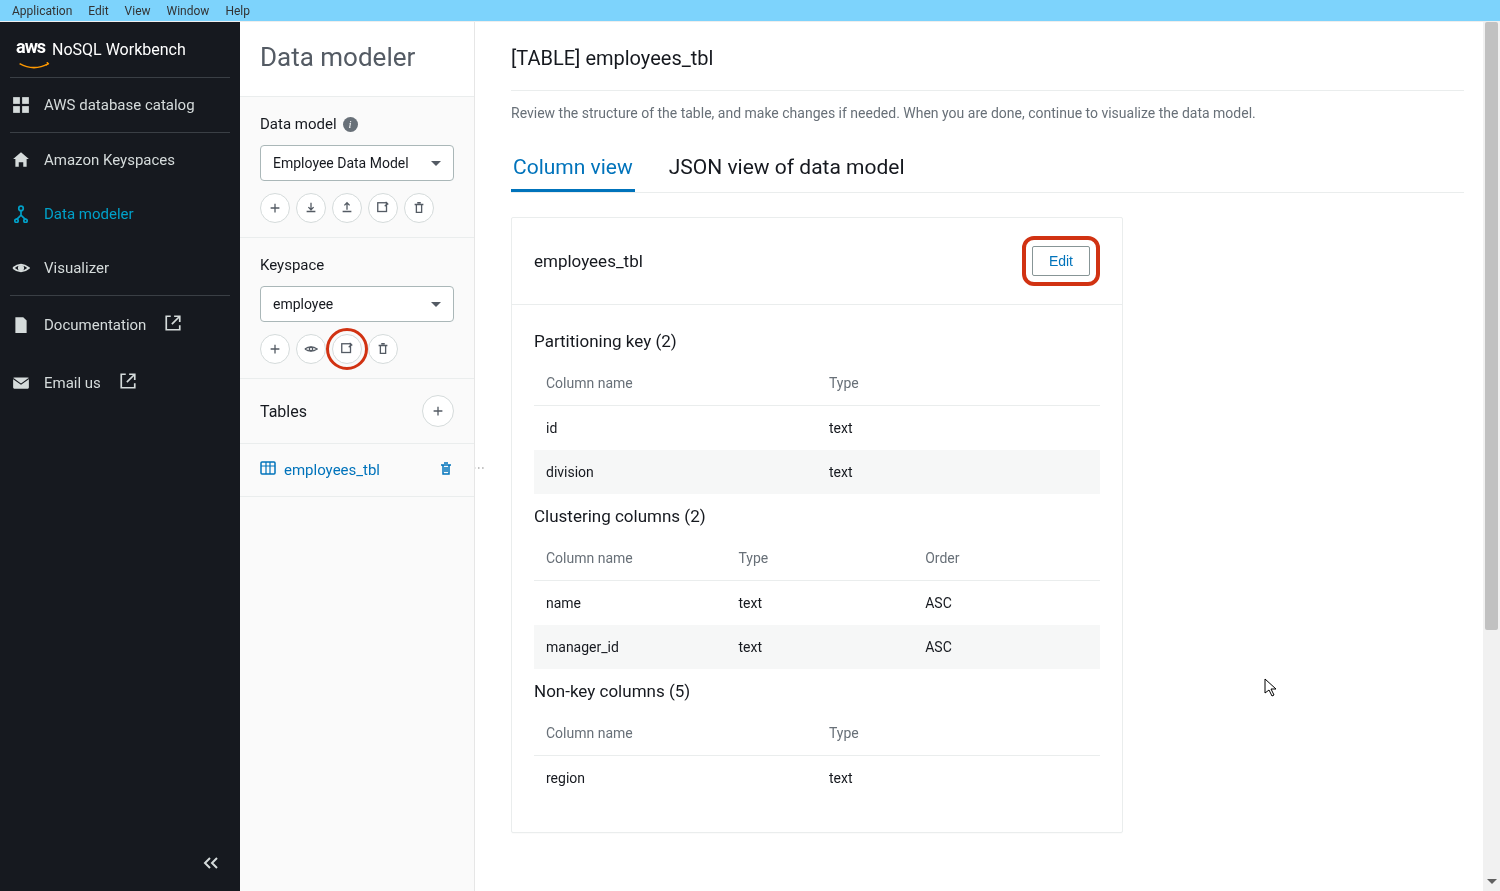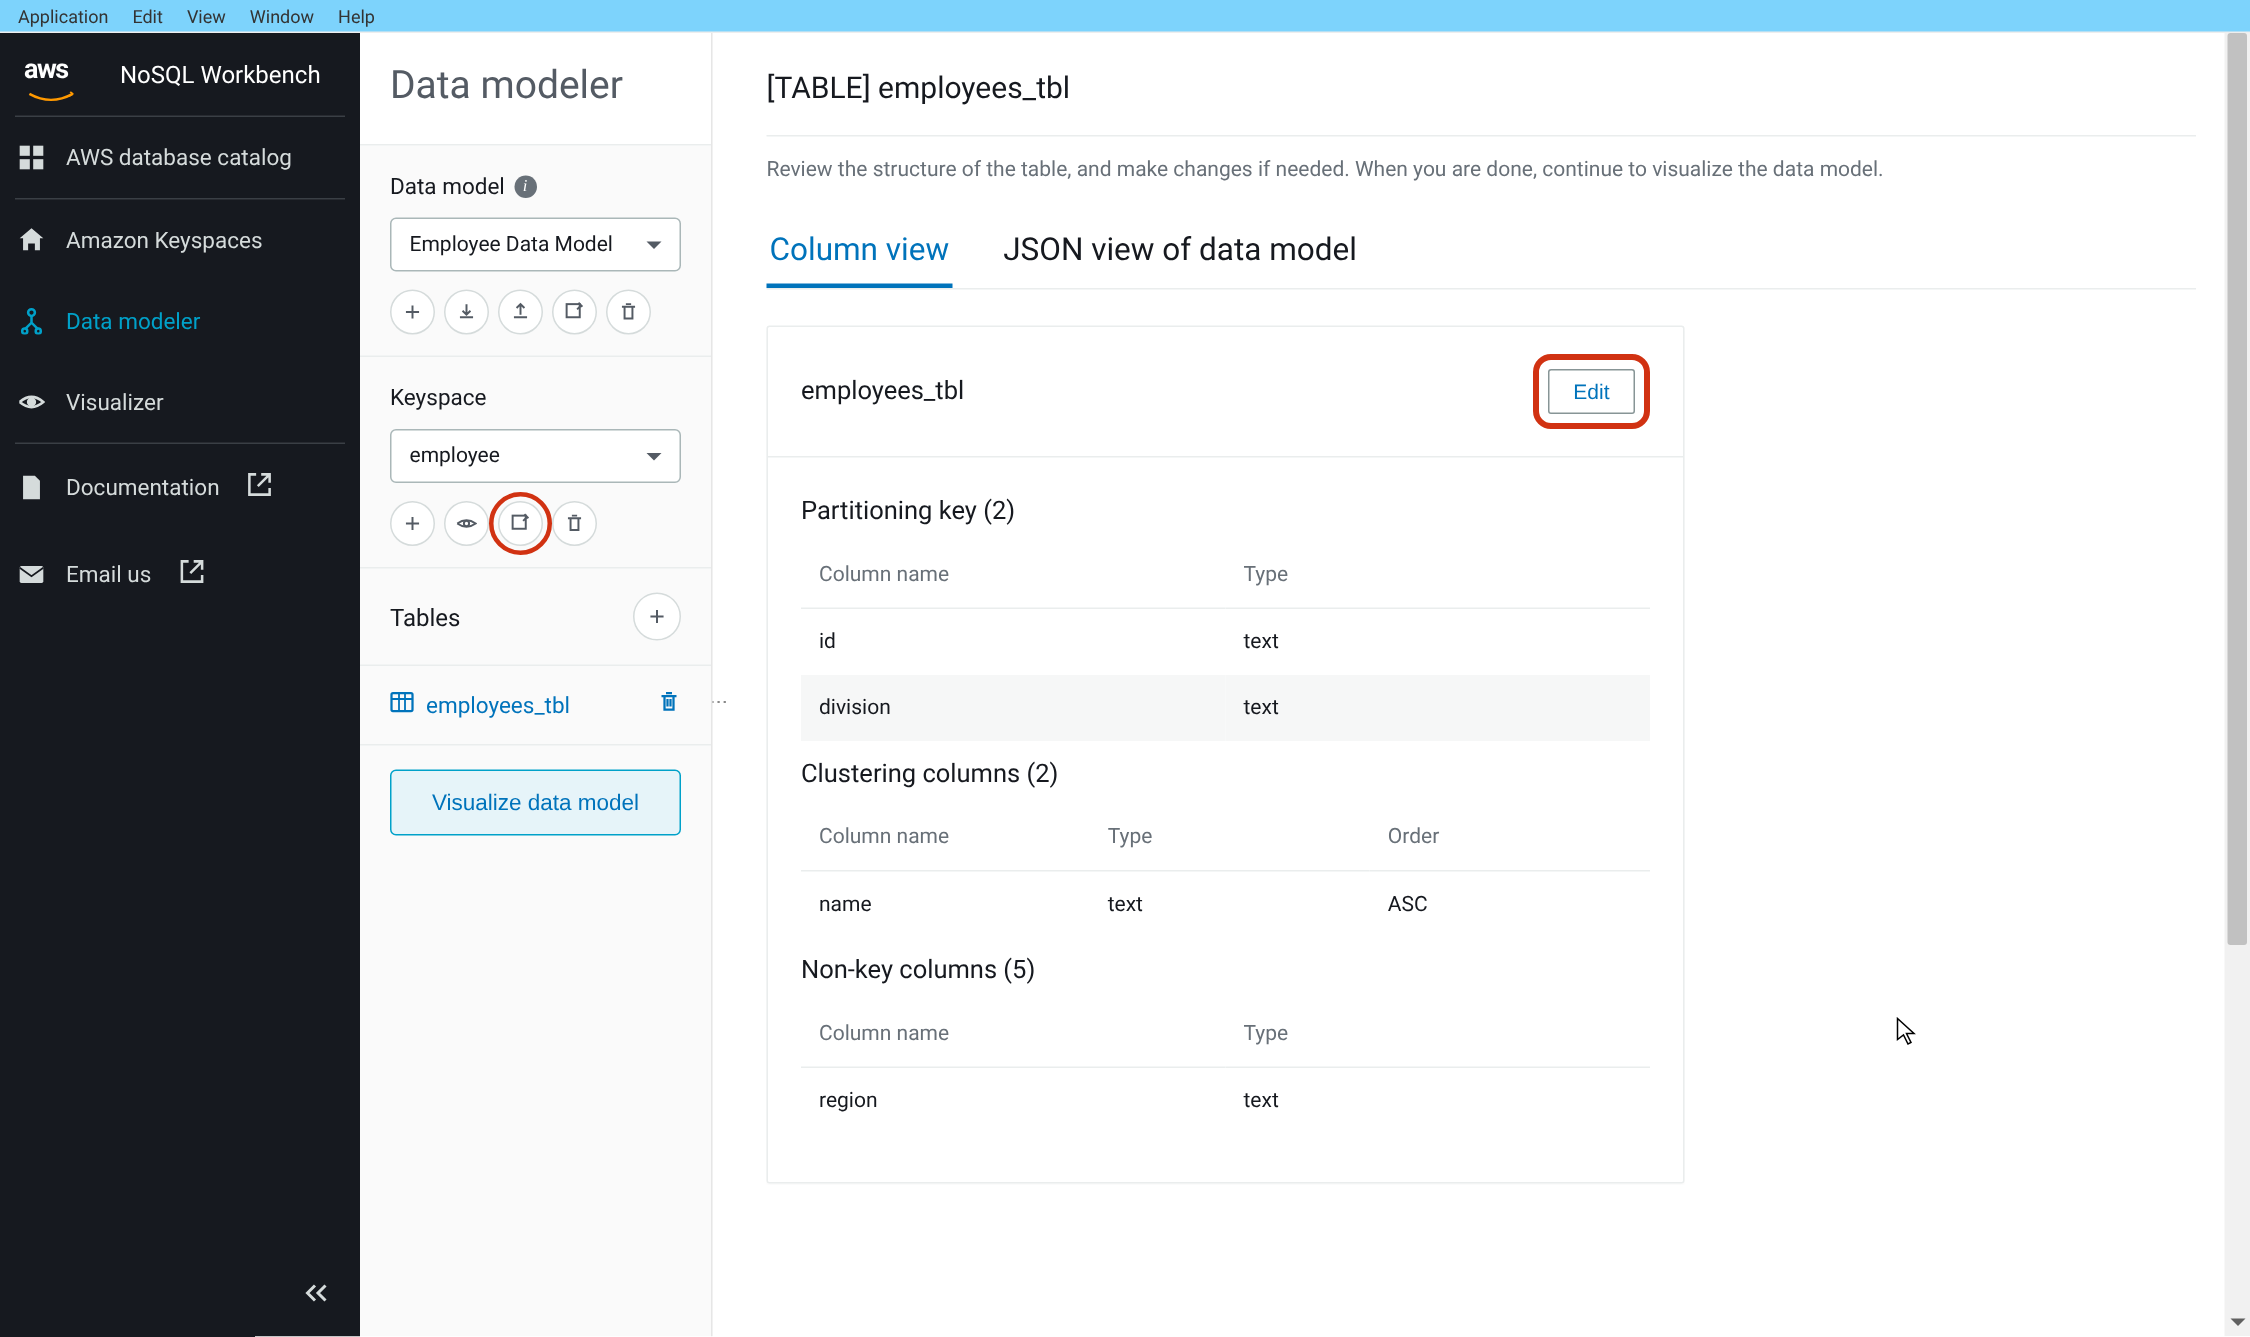--- a/index.html
+++ b/index.html
@@ -5,21 +5,21 @@
 * { box-sizing: border-box; margin: 0; padding: 0; }
 body { font-family: -apple-system, BlinkMacSystemFont, "Segoe UI", Roboto, Arial, sans-serif; font-size: 14px; color: #16191f; background: #fff; overflow: hidden; }
 
 .menubar { height: 22px; background: #7dd3fc; display: flex; align-items: center; padding: 0 4px; font-size: 12px; color: #333; border-bottom: 1px solid #eee; }
 .menubar span { padding: 0 8px; cursor: default; }
 
 .app { display: flex; height: calc(100vh - 22px); }
 
 
 .sidenav { width: 240px; background: #16191f; color: #d5dbdb; display: flex; flex-direction: column; position: relative; }
-.sidenav-header { display: flex; align-items: center; padding: 14px 16px; gap: 28px; }
+.sidenav-header { display: flex; align-items: center; padding: 14px 16px; gap: 0; }
 .aws-logo { font-weight: 700; font-size: 18px; letter-spacing: -1px; color: #fff; position: relative; }
 .aws-smile { display:block; height:6px; }
 .aws-smile svg { width: 36px; height: 8px; }
 .app-title { color: #fff; font-size: 16px; }
 .sidenav-sep { border: none; border-top: 1px solid #3a3f45; margin: 0 10px; }
 .navitem { display: flex; align-items: center; gap: 14px; padding: 18px 12px; font-size: 15px; color: #d5dbdb; cursor: pointer; }
 .navitem.active { color: #00a1c9; }
 .navitem svg, .navitem .nicon { width: 18px; height: 18px; flex-shrink: 0; }
 .ext { margin-left: 4px; }
 .collapse { position: absolute; bottom: 18px; right: 20px; color: #d5dbdb; }
@@ -253,23 +253,20 @@
               <rect x="1" y="2" width="14" height="12" rx="1" fill="none" stroke="#0073bb" stroke-width="1.5"></rect>
               <path d="M1 6 L15 6 M6 2 L6 14 M10 2 L10 14" stroke="#0073bb" stroke-width="1.2"></path>
             </svg></span>
         <span>employees_tbl</span>
       </span>
       <span class="del"><svg width="16" height="16" viewBox="0 0 16 16" fill="none" stroke="#0073bb" stroke-width="1.5">
             <path d="M3 4 L13 4 M5 4 L5 13 L11 13 L11 4 M6 2 L10 2 M7 6 L7 11 M9 6 L9 11"></path>
           </svg></span>
     </div>
 
-    <div class="viz-wrap">
-      <button class="viz-btn">Visualize data model</button>
-    </div>
   </div>
 
   <div class="main">
     <div class="drag-dots">⋮</div>
     <div class="main-inner">
       <div class="page-title">[TABLE] employees_tbl</div>
       <hr class="page-rule">
       <div class="subtitle">Review the structure of the table, and make changes if needed. When you are done, continue to visualize the data model.</div>
 
       <div class="tabs">
@@ -310,20 +307,25 @@
                 <tr>
               <th style="width:34%">Column name</th>
               <th style="width:33%">Type</th>
               <th>Order</th>
             </tr>
             <tr>
               <td>name</td>
               <td>text</td>
               <td>ASC</td>
             </tr>
+            <tr class="striped">
+              <td>manager_id</td>
+              <td>text</td>
+              <td>ASC</td>
+            </tr>
           </tbody>
             </table>
 
           <div class="sec-title">Non-key columns (5)</div>
           <table class="ktable">
             <tbody>
                 <tr>
               <th style="width:50%">Column name</th>
               <th>Type</th>
             </tr>

